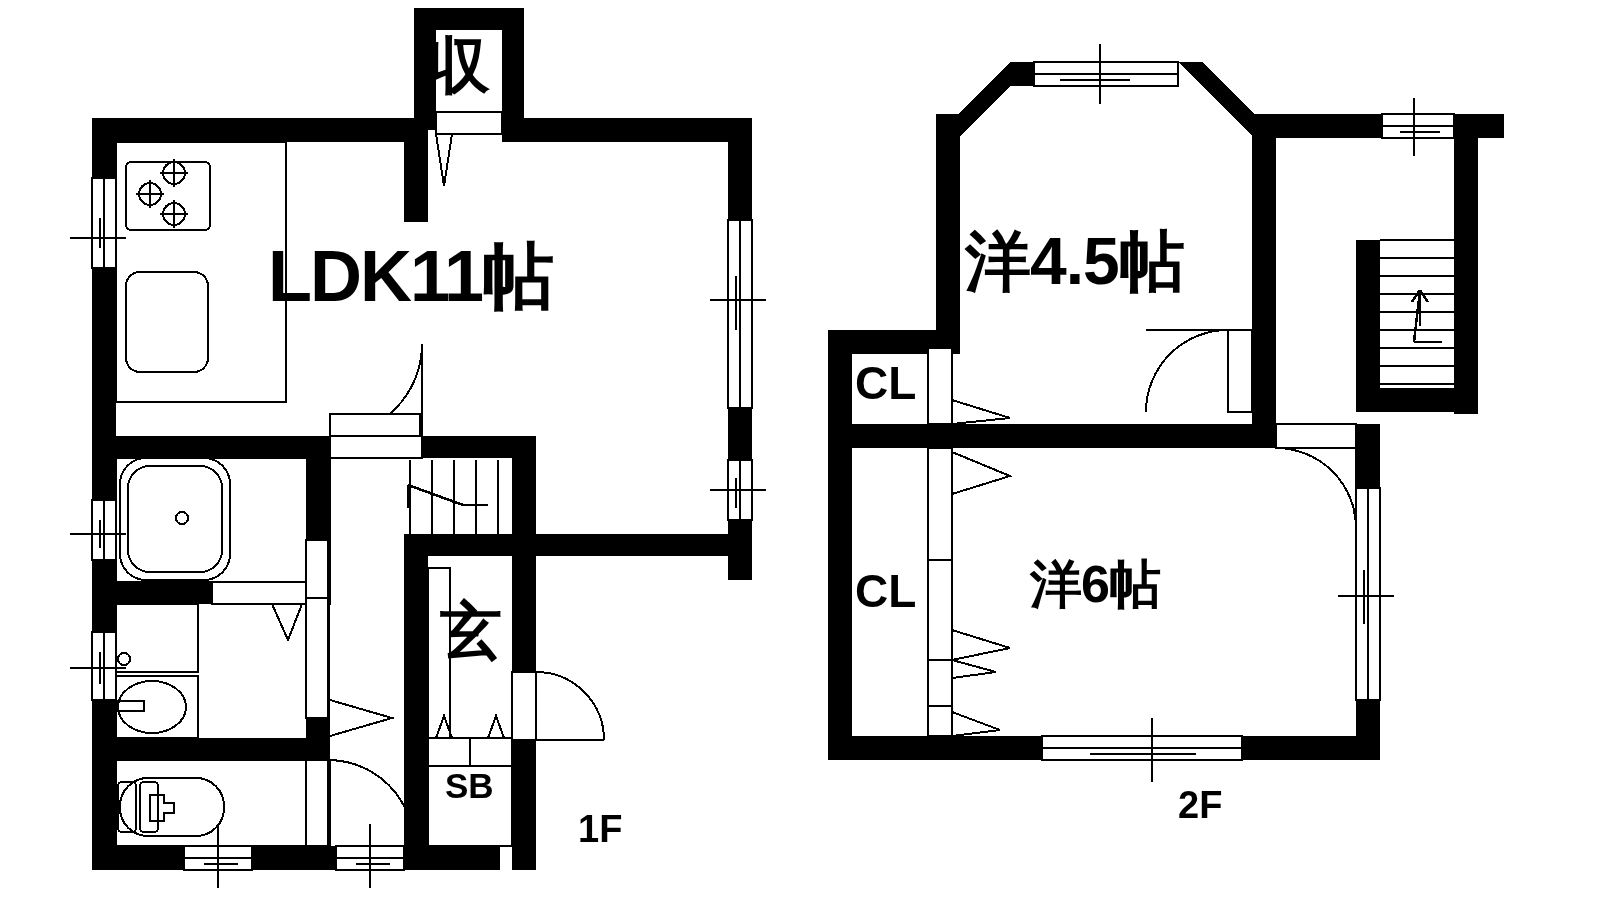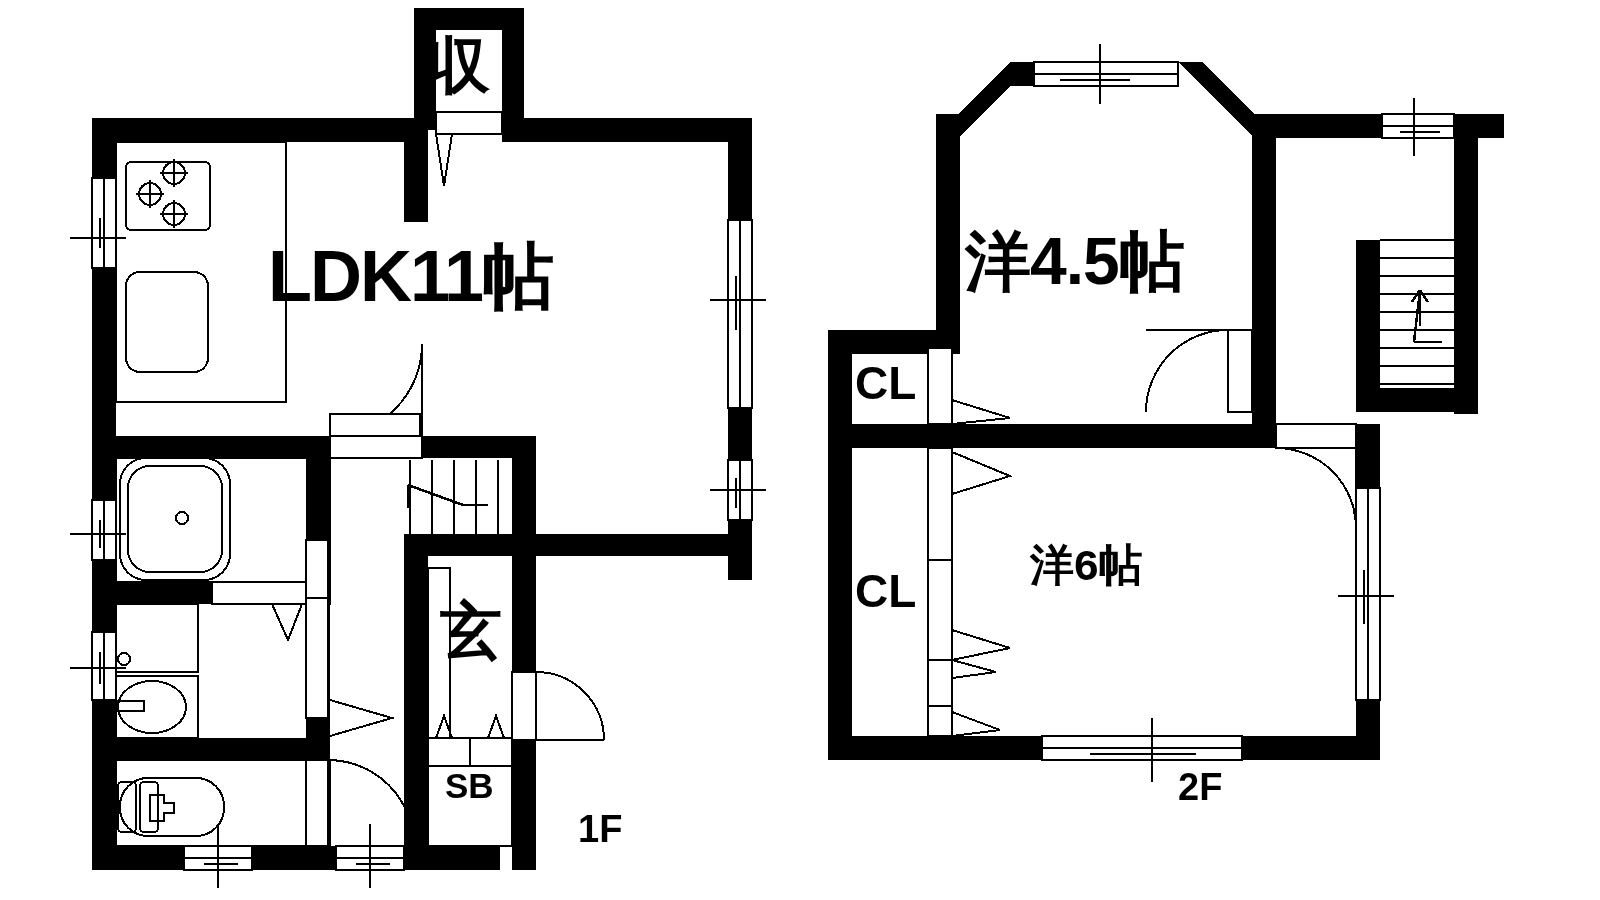--- a/index.html
+++ b/index.html
@@ -343,21 +343,21 @@
 <div class="lbl" style="left:268px;top:240px;font-size:72px;letter-spacing:-2px;">LDK11帖</div>
 
 <div class="lbl" style="left:440px;top:600px;font-size:62px;">玄</div>
 
 <div class="lbl" style="left:445px;top:768px;font-size:35px;">SB</div>
 
 <div class="lbl" style="left:578px;top:810px;font-size:38px;">1F</div>
 
 <div class="lbl" style="left:965px;top:228px;font-size:66px;letter-spacing:-1px;">洋4.5帖</div>
 
-<div class="lbl" style="left:1030px;top:546px;font-size:44px;letter-spacing:-1px;font-family:Liberation Mono, monospace;">洋6帖</div>
+<div class="lbl" style="left:1030px;top:558px;font-size:52px;letter-spacing:-1px;">洋6帖</div>
 
 <div class="lbl" style="left:855px;top:360px;font-size:46px;">CL</div>
 
 <div class="lbl" style="left:855px;top:568px;font-size:46px;">CL</div>
 
-<div class="lbl" style="left:1178px;top:768px;font-size:38px;">2F</div>
+<div class="lbl" style="left:1178px;top:786px;font-size:38px;">2F</div>
 
 </div>
 
 </body></html>

